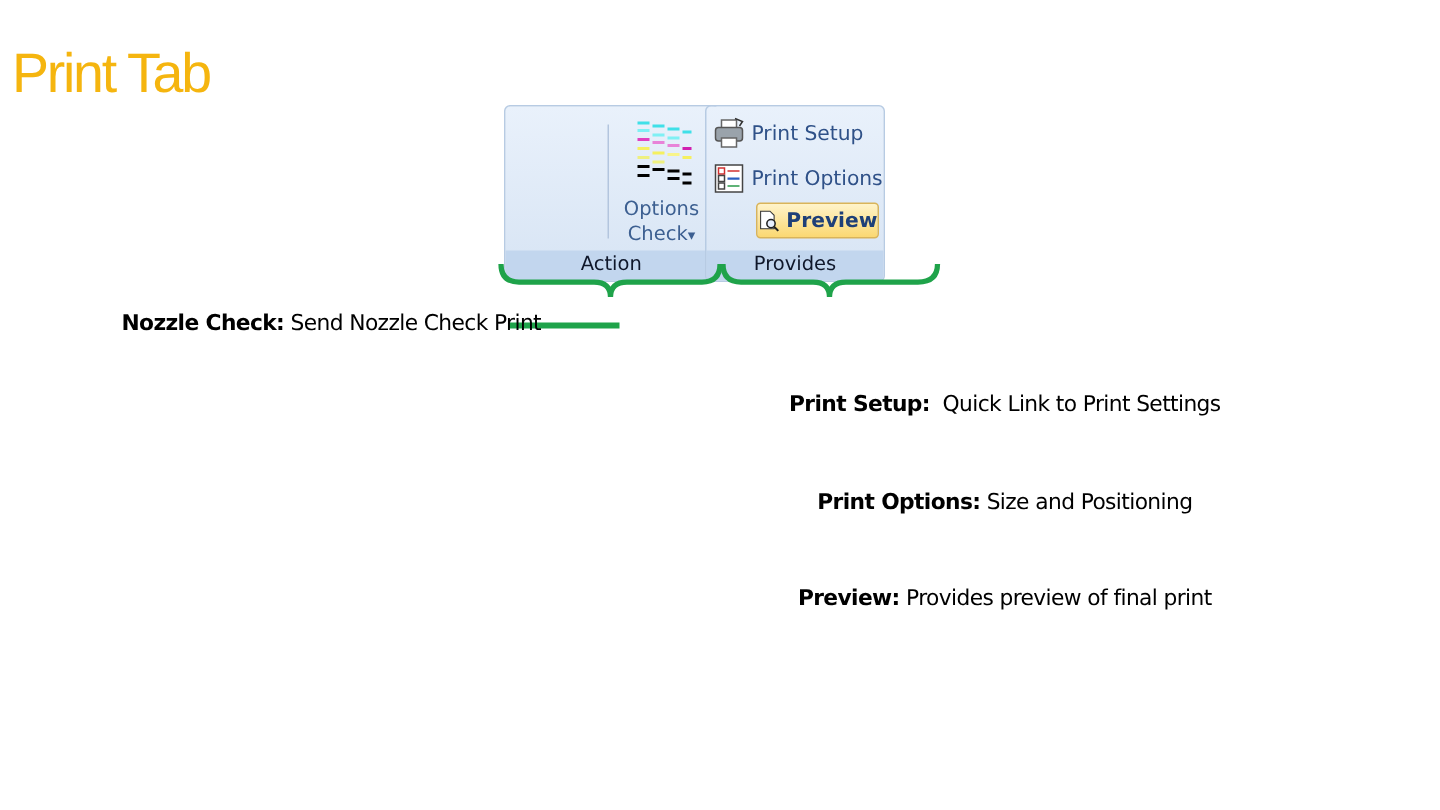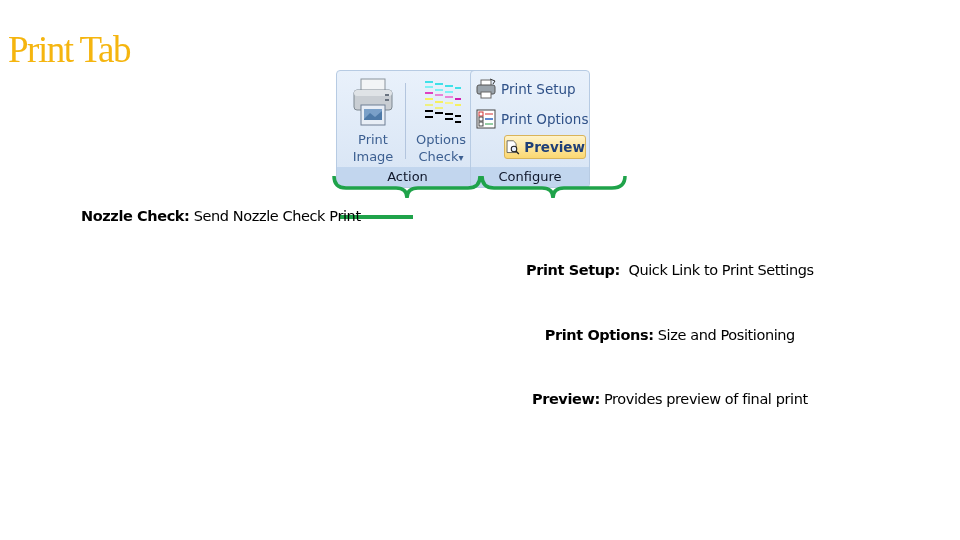--- a/index.html
+++ b/index.html
@@ -1,19 +1,19 @@
 <!DOCTYPE html>
 <html><head>
 <meta charset="utf-8">
 <style>
   html, body { margin:0; padding:0; }
   body { width:960px; height:540px; background:#ffffff; position:relative; overflow:hidden;
          font-family:"DejaVu Sans", sans-serif; }
   .title { position:absolute; left:8px; top:28px; font-size:37px; color:#f5b50f; letter-spacing:-1.5px;
-           font-family:Liberation Serif, serif; font-weight:normal; }
+           font-family:Liberation Sans, sans-serif; font-weight:normal; }
   .ribbon { position:absolute; left:336px; top:70px; width:288px; height:120px; }
   .group { position:absolute; top:0; height:118px; background:linear-gradient(#e9f1fb, #d7e4f4);
            border:1px solid #b7cbe3; border-radius:4px; box-sizing:border-box; }
   .group.action { left:0; width:143px; }
   .group.configure { left:134px; width:120px; }
   .glabel { position:absolute; left:0; right:0; bottom:0; height:20px; background:#c2d6ee;
             color:#0f172a; font-size:13px; text-align:center; line-height:20px; border-radius:0 0 3px 3px; }
   .bigbtn { position:absolute; top:4px; width:60px; height:88px; text-align:center; }
   .bigbtn .lbl { position:absolute; top:56px; left:0; right:0; font-size:13px; color:#3c5f91; line-height:17px; }
   .sep { position:absolute; left:68px; top:12px; width:1px; height:76px; background:#b3c5de; }
@@ -26,36 +26,20 @@
   .line { position:absolute; left:339px; top:215px; width:74px; height:4px; background:#1fa34a; }
 </style>
 </head>
 <body>
 
 <div class="title">Print Tab</div>
 
 <div class="ribbon">
 
   <div class="group action">
-    <div class="bigbtn" style="left:6px;">
-      <svg width="44" height="52" viewBox="0 0 44 52" style="position:absolute;left:8px;top:2px;">
-        <rect x="10" y="2" width="24" height="12" fill="#f2f4f6" stroke="#8a939c"></rect>
-        <rect x="3" y="13" width="38" height="20" rx="3" fill="#c9ced3" stroke="#7d8790"></rect>
-        <rect x="3" y="13" width="38" height="6" rx="3" fill="#dfe3e6"></rect>
-        <rect x="34" y="17" width="4" height="2" fill="#6a7480"></rect>
-        <rect x="34" y="22" width="4" height="2" fill="#6a7480"></rect>
-        <rect x="10" y="28" width="24" height="20" fill="#e8eef6" stroke="#6f7f94"></rect>
-        <rect x="13" y="32" width="18" height="11" fill="#7aa0c8"></rect>
-        <path d="M13 42 L19 36 L24 40 L31 34 L31 43 L13 43Z" fill="#4e7aa8"></path>
-      </svg>
-      <div class="lbl">
-        <div>Print</div>
-        <div>Image</div>
-      </div>
-    </div>
     <div class="sep"></div>
     <div class="bigbtn" style="left:74px;">
       <svg width="44" height="52" viewBox="0 0 44 52" style="position:absolute;left:8px;top:2px;">
         <g stroke-width="2">
           <line x1="6" y1="5" x2="14" y2="5" stroke="#3fe0e8"></line>
             <line x1="16" y1="7" x2="24" y2="7" stroke="#3fe0e8"></line>
             <line x1="26" y1="9" x2="34" y2="9" stroke="#3fe0e8"></line>
             <line x1="36" y1="11" x2="42" y2="11" stroke="#3fe0e8"></line>
           <line x1="6" y1="10" x2="14" y2="10" stroke="#7ff0f4"></line>
             <line x1="16" y1="13" x2="24" y2="13" stroke="#7ff0f4"></line>
@@ -110,21 +94,21 @@
       <span>Print Options</span>
     </div>
     <div class="smallbtn active" style="top:64px;">
       <svg class="ic" viewBox="0 0 22 22">
         <path d="M3 2 L12 2 L16 6 L16 19 L3 19 Z" fill="#fff" stroke="#333"></path>
         <circle cx="13" cy="14" r="4" fill="#e8f0ff" stroke="#222" stroke-width="1.5"></circle>
         <line x1="16" y1="17" x2="20" y2="21" stroke="#222" stroke-width="2"></line>
       </svg>
       <span>Preview</span>
     </div>
-    <div class="glabel">Configure</div>
+    <div class="glabel">Provides</div>
   </div>
 </div>
 
 <svg class="brace" style="left:330px;top:174px;" width="154" height="30" viewBox="0 0 154 30">
   <path d="M4 2 Q4 14 16 14 L66 14 Q77 14 77 24 Q77 14 88 14 L138 14 Q150 14 150 2" stroke="#1fa34a" stroke-width="3.5" fill="none"></path>
 </svg>
 <svg class="brace" style="left:478px;top:174px;" width="152" height="30" viewBox="0 0 152 30">
   <path d="M4 2 Q4 14 16 14 L64 14 Q75 14 75 24 Q75 14 86 14 L134 14 Q147 14 147 2" stroke="#1fa34a" stroke-width="3.5" fill="none"></path>
 </svg>
 <div class="line"></div>

